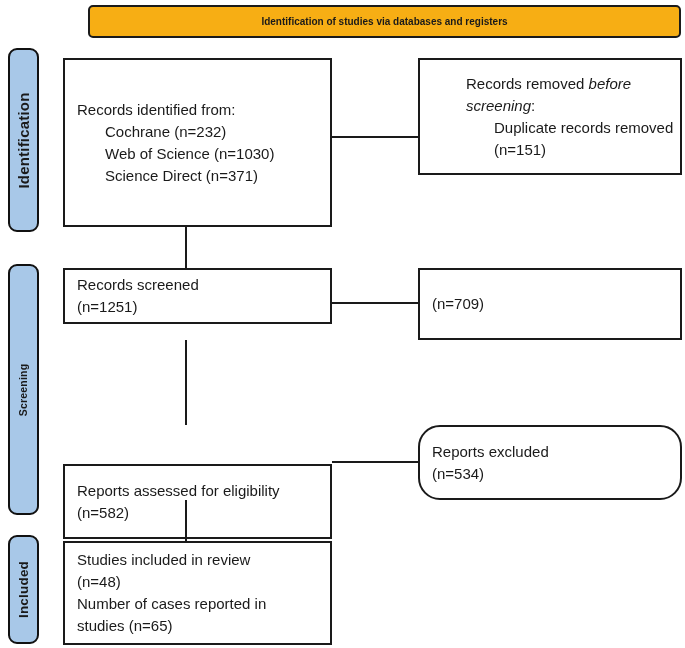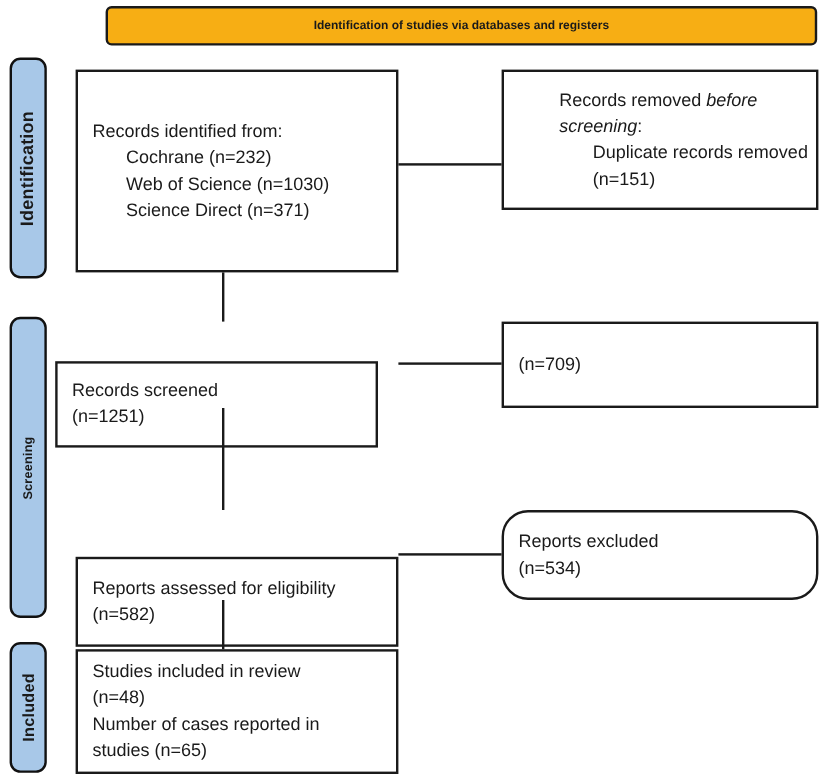--- a/index.html
+++ b/index.html
@@ -23,21 +23,21 @@
   #stage-identification { top:48px;  height:184px; font-size:15px; }
   #stage-screening      { top:264px; height:251px; font-size:10.5px; }
   #stage-included       { top:535px; height:109px; font-size:13.5px; }
   .fbox {
     position:absolute; background:#ffffff; border:2px solid #1a1a1a;
     box-sizing:border-box; display:flex; flex-direction:column; justify-content:center;
     padding:6px 8px 6px 12px; font-size:15px; line-height:22px;
   }
   #box-records-identified { left:63px;  top:58px;  width:269px; height:169px; }
   #box-records-removed    { left:418px; top:58px;  width:264px; height:117px;padding-left:46px; }
-  #box-records-screened   { left:46px;  top:268px; width:269px; height:72px;margin-top:33px;  }
+  #box-records-screened   { left:63px;  top:268px; width:269px; height:56px;  }
   #box-records-excluded   { left:418px; top:268px; width:264px; height:72px;  }
   #box-reports-assessed   { left:63px;  top:425px; width:269px; height:75px;margin-top:39px;  }
   #box-reports-excluded   { left:418px; top:425px; width:264px; height:75px;border-radius:22px;  }
   #box-studies-included   { left:63px;  top:541px; width:269px; height:104px; }
   .tline { white-space:nowrap; }
   .tline.indent { padding-left:28px; }
   .it { font-style:italic; }
   .conn { position:absolute; background:#1a1a1a; }
   #conn-v1 { left:185px; top:227px; width:2px;  height:41px; }
   #conn-v2 { left:185px; top:340px; width:2px;  height:85px; }

